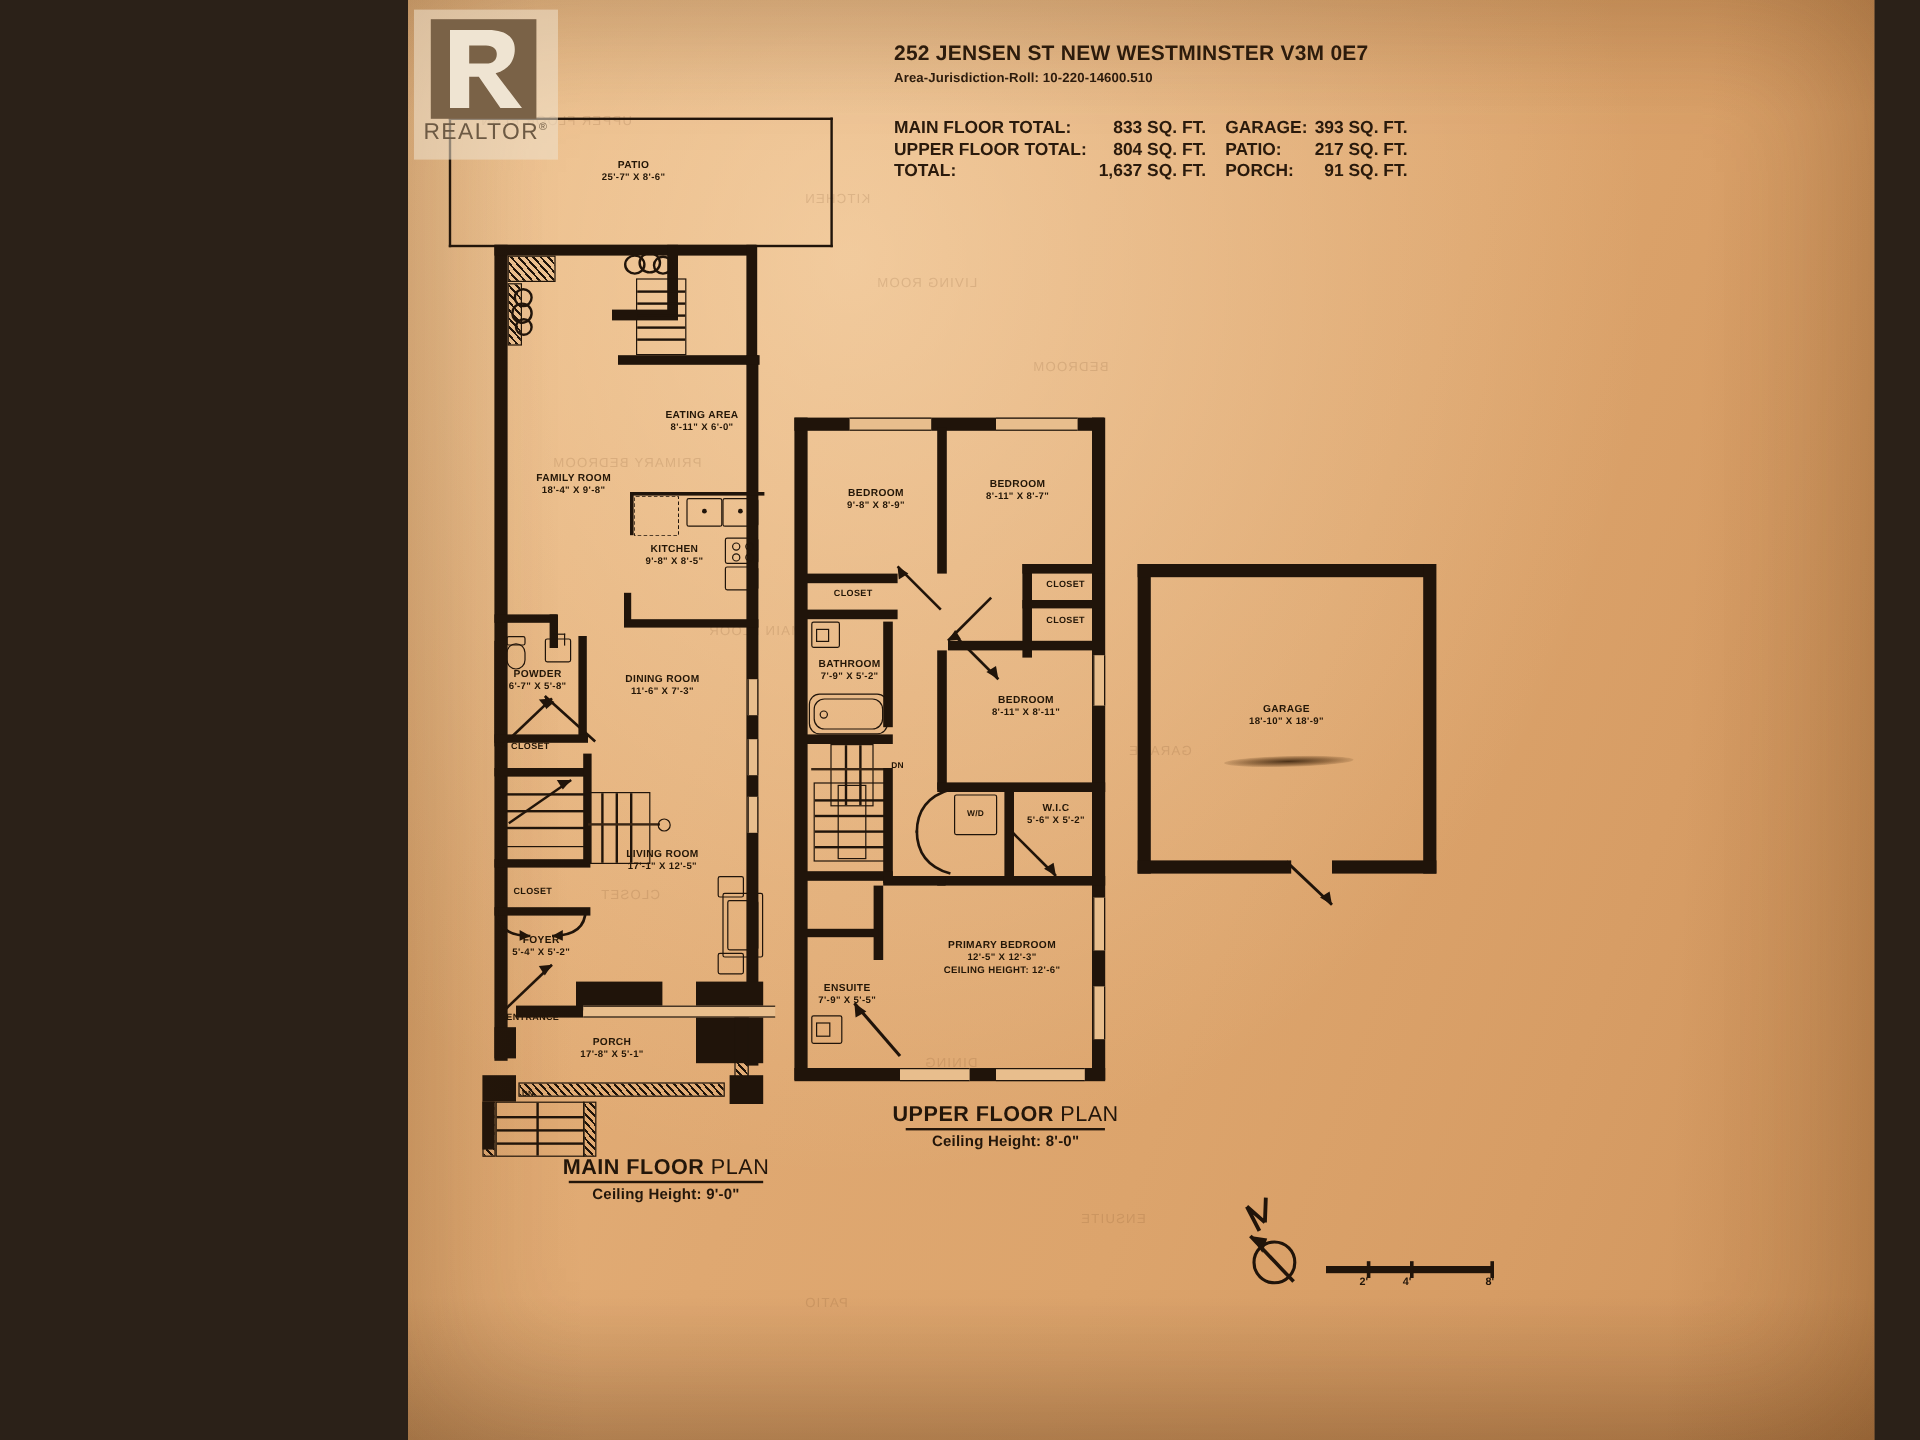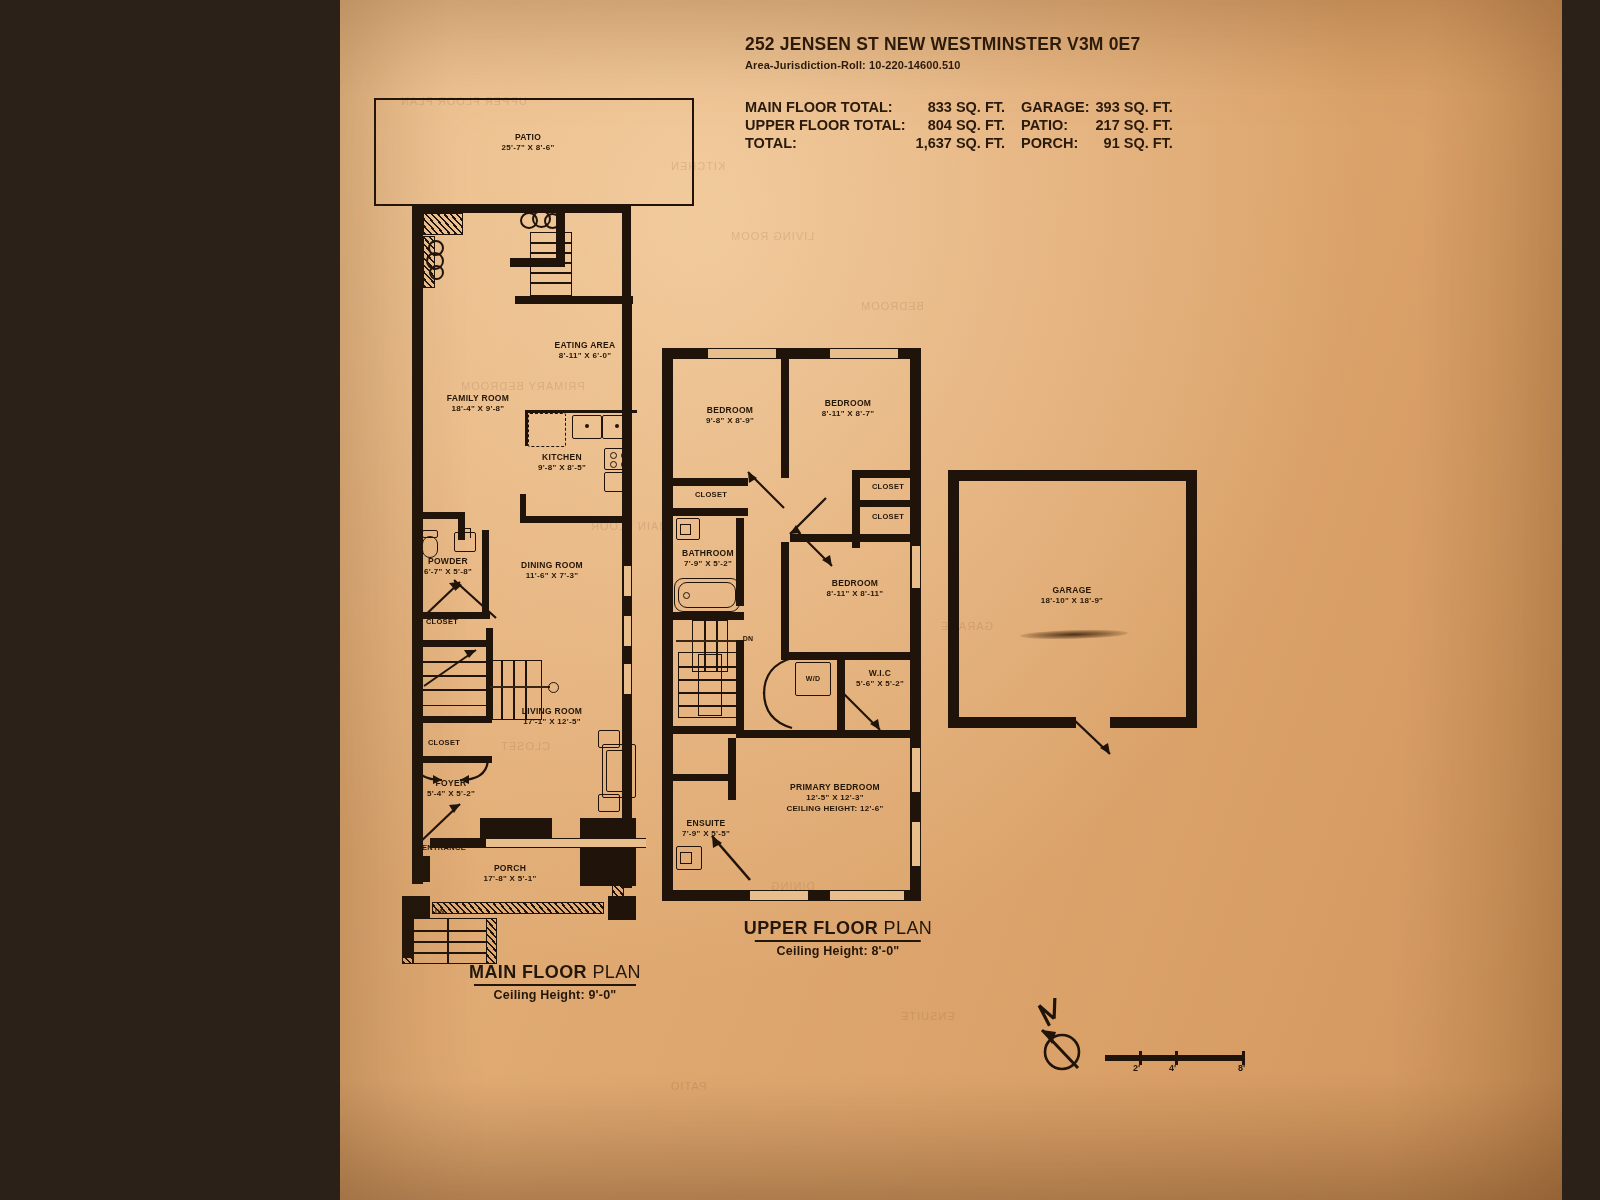--- a/index.html
+++ b/index.html
@@ -654,14 +654,25 @@
         <rect x="70" y="6" width="3" height="14" fill="#20140a"></rect>
         <rect x="137" y="6" width="3" height="14" fill="#20140a"></rect>
       </svg>
       <span class="scnum" style="left:28px; top:18px;">2'</span>
       <span class="scnum" style="left:64px; top:18px;">4'</span>
       <span class="scnum" style="left:133px;top:18px;">8'</span>
     </div>
 
   </div>
 
+  <div id="watermark">
+    <div id="wm-box">
+      <svg width="88" height="83" viewBox="0 0 88 83" style="display:block">
+        <path d="M16,9 L16,74 L32,74 L32,48 L40,48 L58,74 L76,74 L54,45 C66,42 70,33 70,25 C70,14 61,9 48,9 Z
+                 M32,22 L46,22 C52,22 55,25 55,29 C55,34 52,37 46,37 L32,37 Z" fill="#efe4d2"></path>
+      </svg>
+    </div>
+    <div id="wm-text">
+      <span>REALTOR</span><span id="wm-reg">®</span>
+    </div>
+  </div>
 
 </div>
 
 </body></html>

